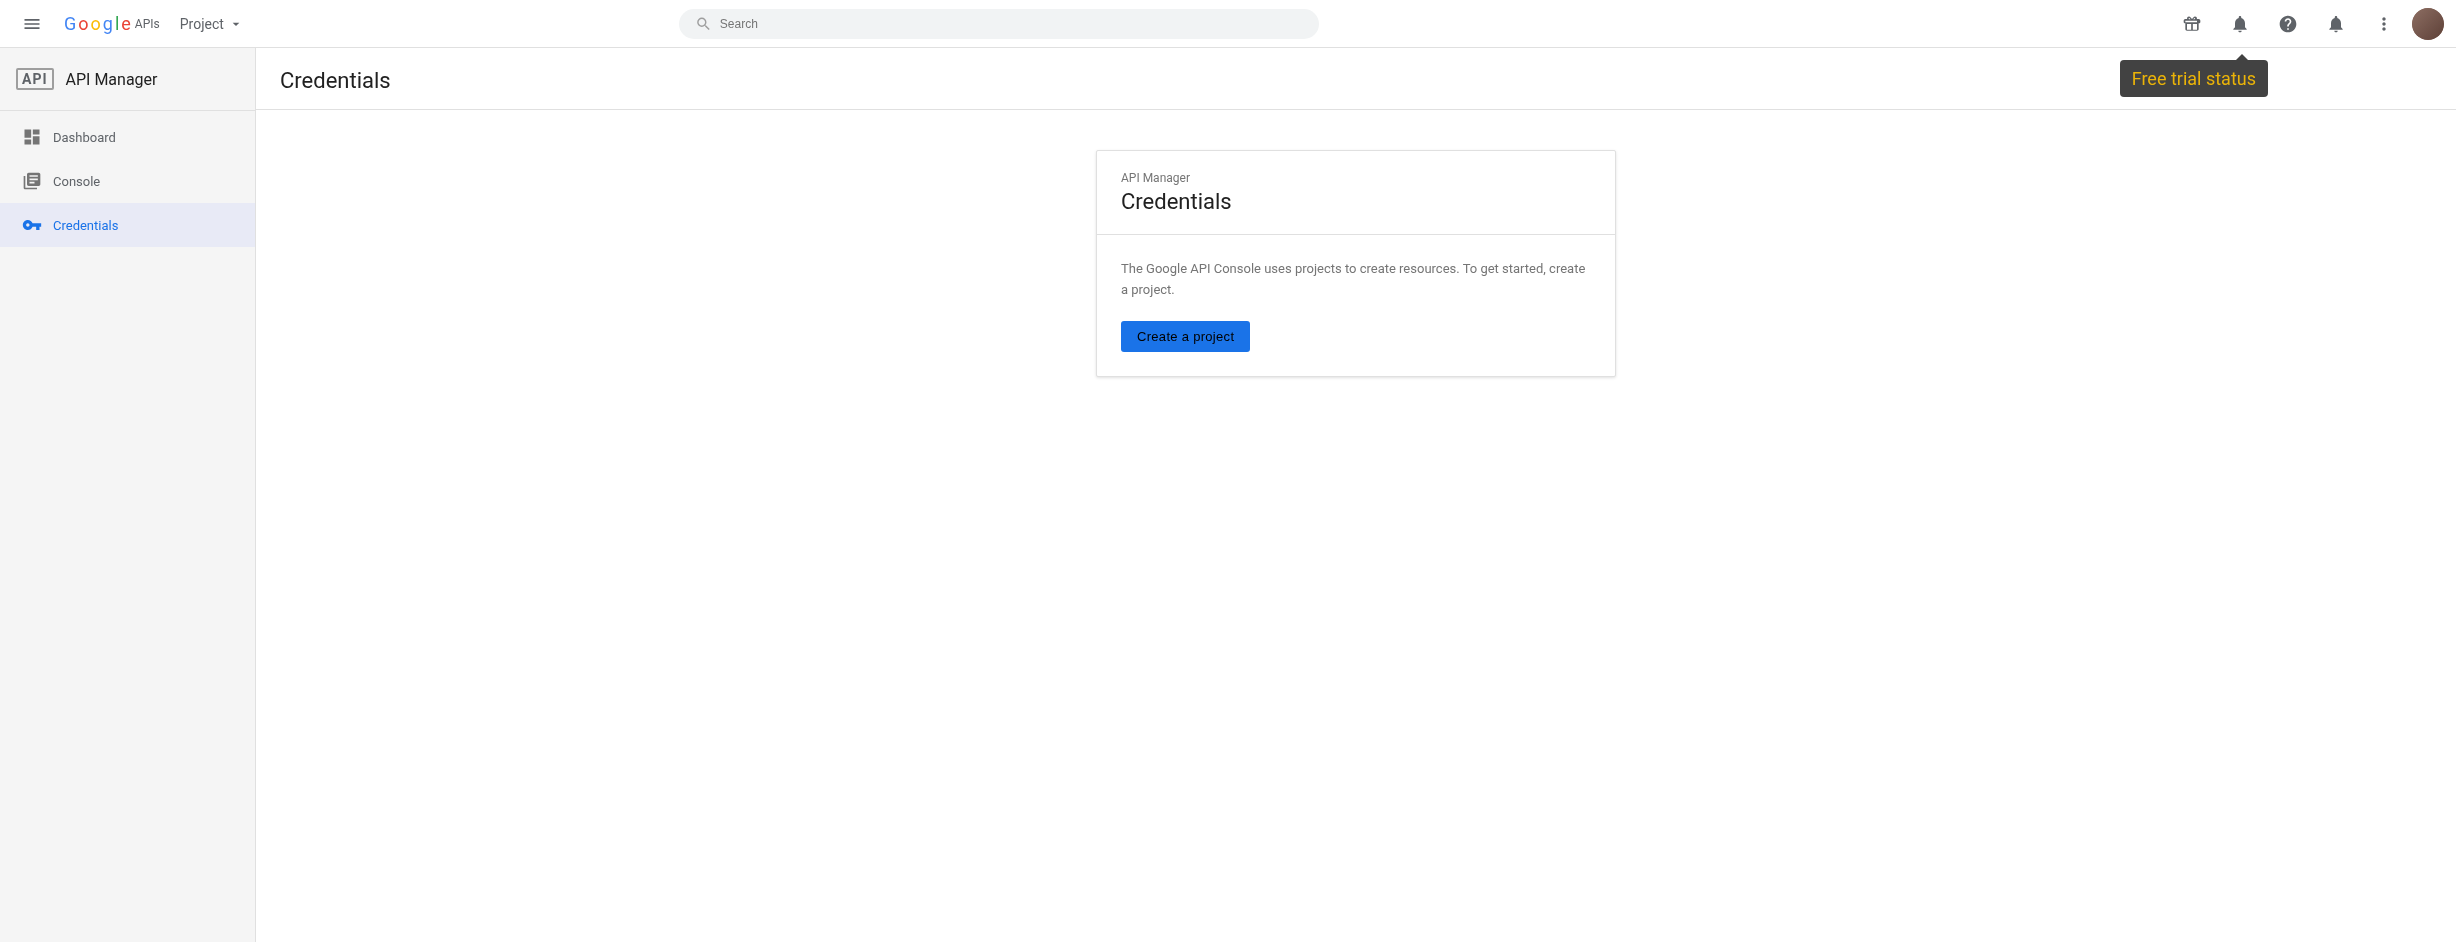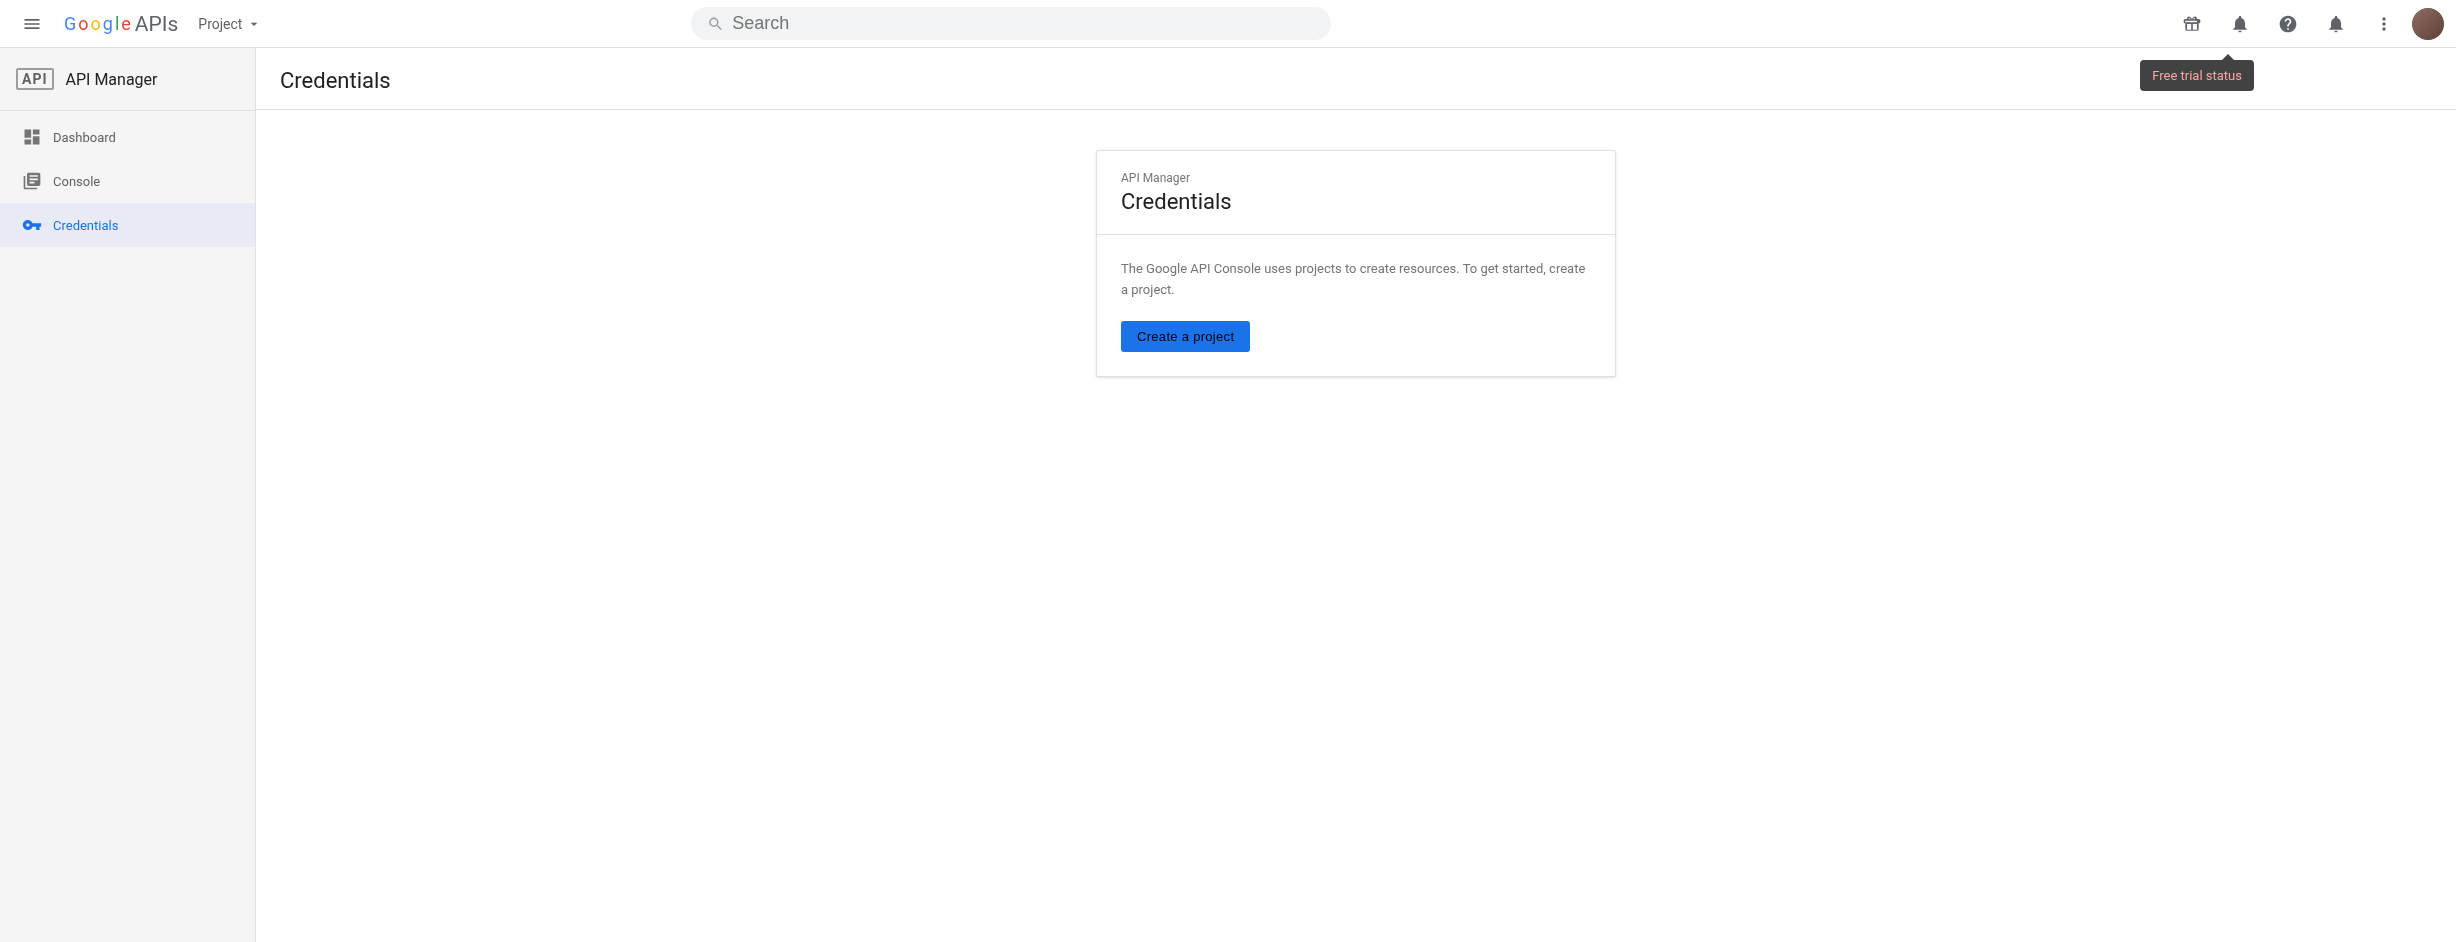--- a/index.html
+++ b/index.html
@@ -35,21 +35,21 @@
       font-weight: 400;
       color: #5f6368;
     }
     .google-g { color: #4285F4; }
     .google-o1 { color: #EA4335; }
     .google-o2 { color: #FBBC05; }
     .google-g2 { color: #4285F4; }
     .google-l { color: #34A853; }
     .google-e { color: #EA4335; }
     .google-apis-text {
-      font-size: 21px;
+      font-size: 12px;
       color: #5f6368;
       margin-left: 2px;
     }
     .project-selector {
       display: flex;
       align-items: flex-start;
       gap: 4px;
       color: #5f6368;
       font-size: 14px;
       cursor: pointer;
@@ -65,21 +65,21 @@
       background: #f1f3f4;
       border-radius: 24px;
       padding: 6px 16px;
       gap: 8px;
     }
     .search-bar input {
       border: none;
       background: transparent;
       outline: none;
       width: 100%;
-      font-size: 18px;
+      font-size: 12px;
       color: #5f6368;
     }
     .nav-right {
       display: flex;
       align-items: center;
       gap: 8px;
       margin-left: auto;
     }
     .nav-icon-btn {
       width: 40px;
@@ -105,26 +105,26 @@
       width: 100%;
       height: 100%;
       background: linear-gradient(135deg, #8d6e63, #5d4037);
       border-radius: 50%;
     }
 
     
     .free-trial-tooltip {
       position: absolute;
       top: 60px;
-      right: 202px;
+      right: 188px;
       background: #424242;
-      color: #fca5a5;
+      color: #eab308;
       padding: 8px 12px;
       border-radius: 4px;
-      font-size: 13px;
+      font-size: 18px;
       white-space: nowrap;
       z-index: 100;
     }
     .free-trial-tooltip::before {
       content: '';
       position: absolute;
       top: -6px;
       right: 20px;
       border-left: 6px solid transparent;
       border-right: 6px solid transparent;

